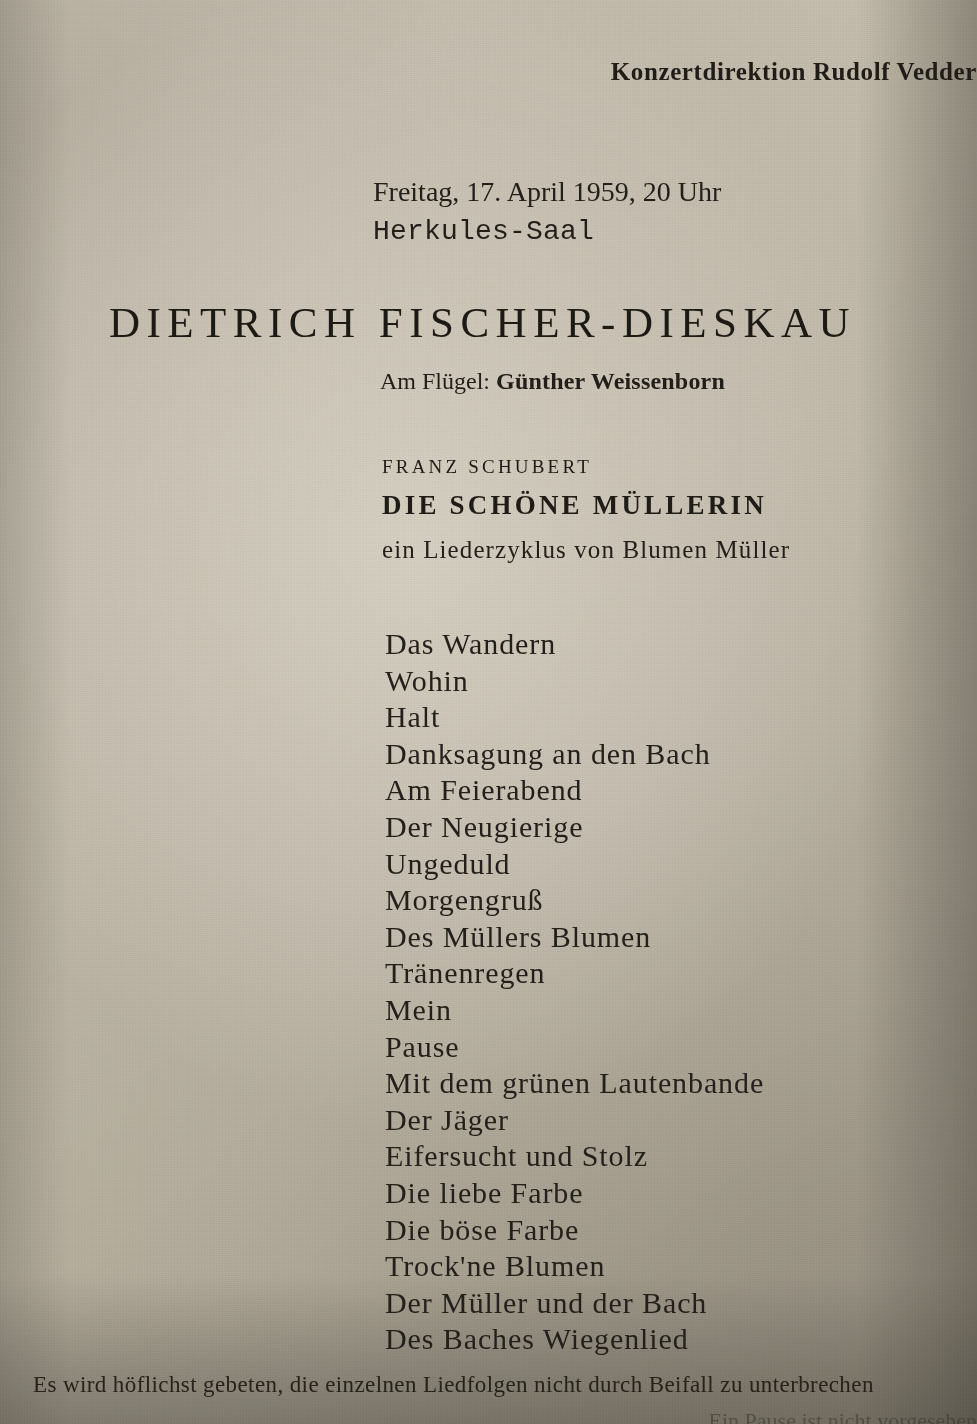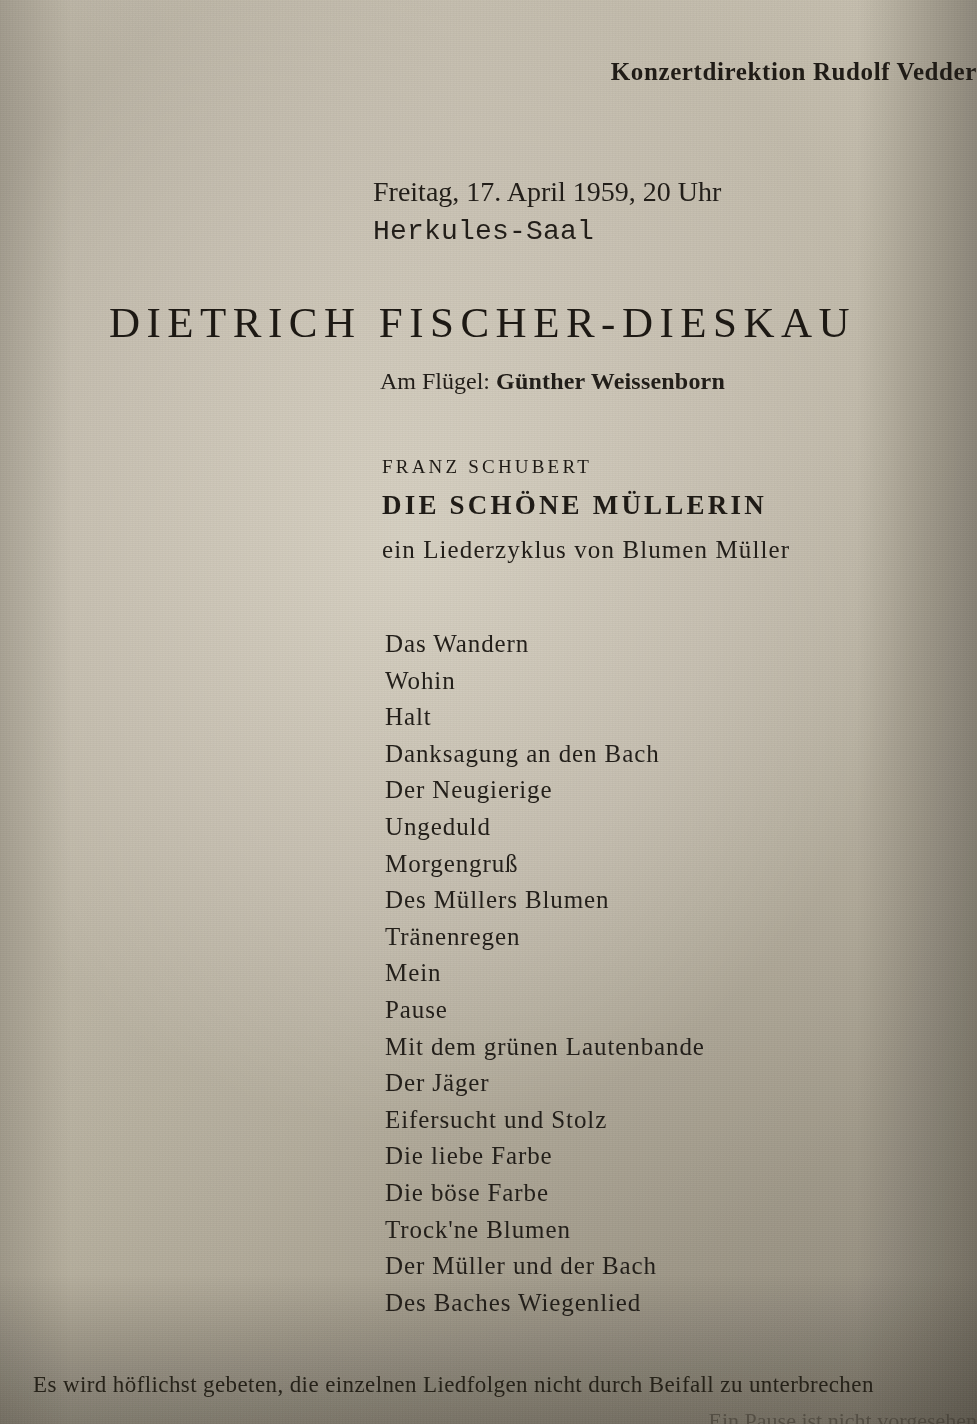--- a/index.html
+++ b/index.html
@@ -139,21 +139,21 @@
 
   .songlist {
     position: absolute;
     top: 626px;
     left: 385px;
     margin: 0;
     padding: 0;
     list-style: none;
   }
   .songlist li {
-    font-size: 25px;
+    font-size: 30px;
     line-height: 36.6px;
     letter-spacing: 0.9px;
     color: #231f1a;
     white-space: nowrap;
   }
 
   .footer-note {
     position: absolute;
     left: 33px;
     top: 1372px;
@@ -201,20 +201,21 @@
 
     <div class="composer">FRANZ SCHUBERT</div>
     <div class="cycle">DIE SCHÖNE MÜLLERIN</div>
     <div class="cycle-sub">ein Liederzyklus von Blumen Müller</div>
 
     <ul class="songlist">
       <li>Das Wandern</li>
       <li>Wohin</li>
       <li>Halt</li>
       <li>Danksagung an den Bach</li>
+      <li>Am Feierabend</li>
       <li>Der Neugierige</li>
       <li>Ungeduld</li>
       <li>Morgengruß</li>
       <li>Des Müllers Blumen</li>
       <li>Tränenregen</li>
       <li>Mein</li>
       <li>Pause</li>
       <li>Mit dem grünen Lautenbande</li>
       <li>Der Jäger</li>
       <li>Eifersucht und Stolz</li>

